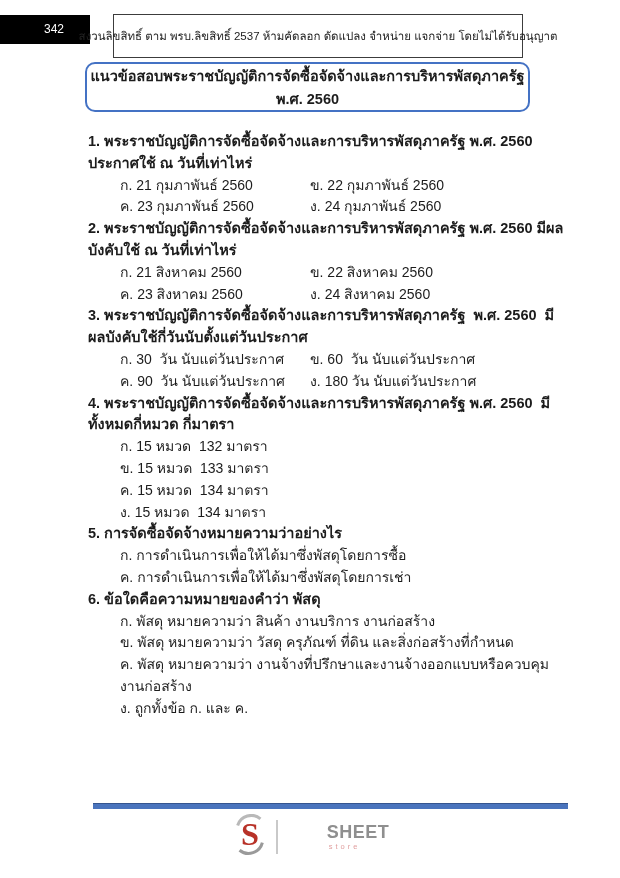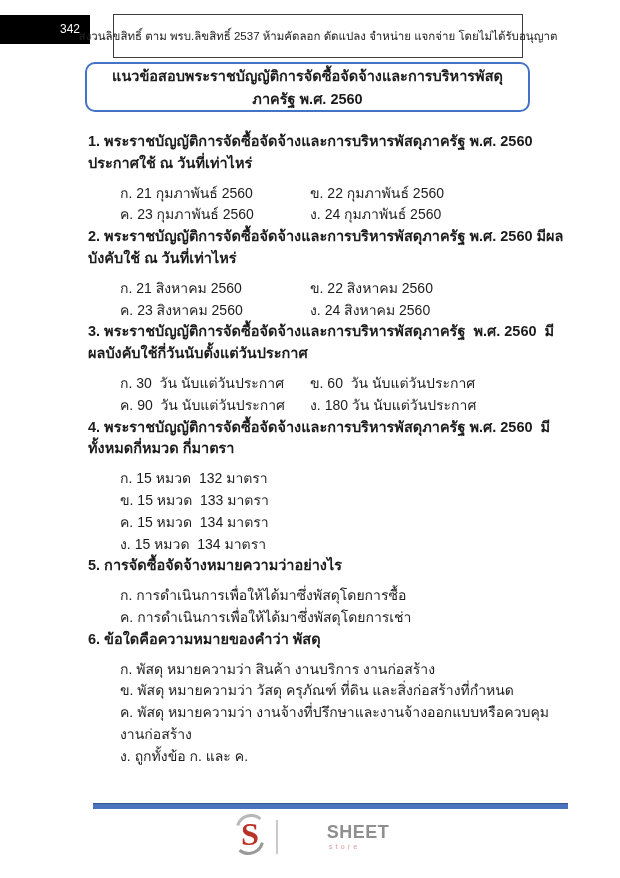--- a/index.html
+++ b/index.html
@@ -12,52 +12,52 @@
     color: #1c1c1c;
   }
   .page-tab {
     position: absolute; left: 0; top: 15px;
     width: 90px; height: 29px;
     background: #000000;
     color: #ffffff;
     font-size: 12px;
     line-height: 29px;
     text-align: right;
-    padding-right: 10px;
+    padding-right: 26px;
   }
   .copyright-box {
     position: absolute; left: 113px; top: 14px;
     width: 410px; height: 44px;
     border: 1px solid #3c3c3c;
     display: flex; align-items: center; justify-content: center;
     font-size: 11.5px;
     color: #222222;
     white-space: nowrap;
   }
   .title-box {
     position: absolute; left: 85px; top: 62px;
     width: 445px; height: 50px;
     border: 2.5px solid #4472C4;
     border-radius: 10px;
     display: flex; align-items: center; justify-content: center;
     font-size: 14.5px; font-weight: bold;
     text-align: center;
-    padding: 0 22px;
+    padding: 0 0;
   }
   .content {
     position: absolute; left: 88px; top: 131px;
     width: 476px;
   }
   .question { margin: 0; }
   .q-stem {
     font-size: 14.5px; font-weight: bold;
     line-height: 21.8px;
     white-space: pre-wrap;
   }
-  .options { padding-left: 32px; margin-top: 8px; }
+  .options { padding-left: 32px; }
   .options.cols-2 {
     display: grid;
     grid-template-columns: 190px auto;
   }
   .option {
     font-size: 14px;
     line-height: 21.8px;
     white-space: pre-wrap;
   }
   .footer-rule {

